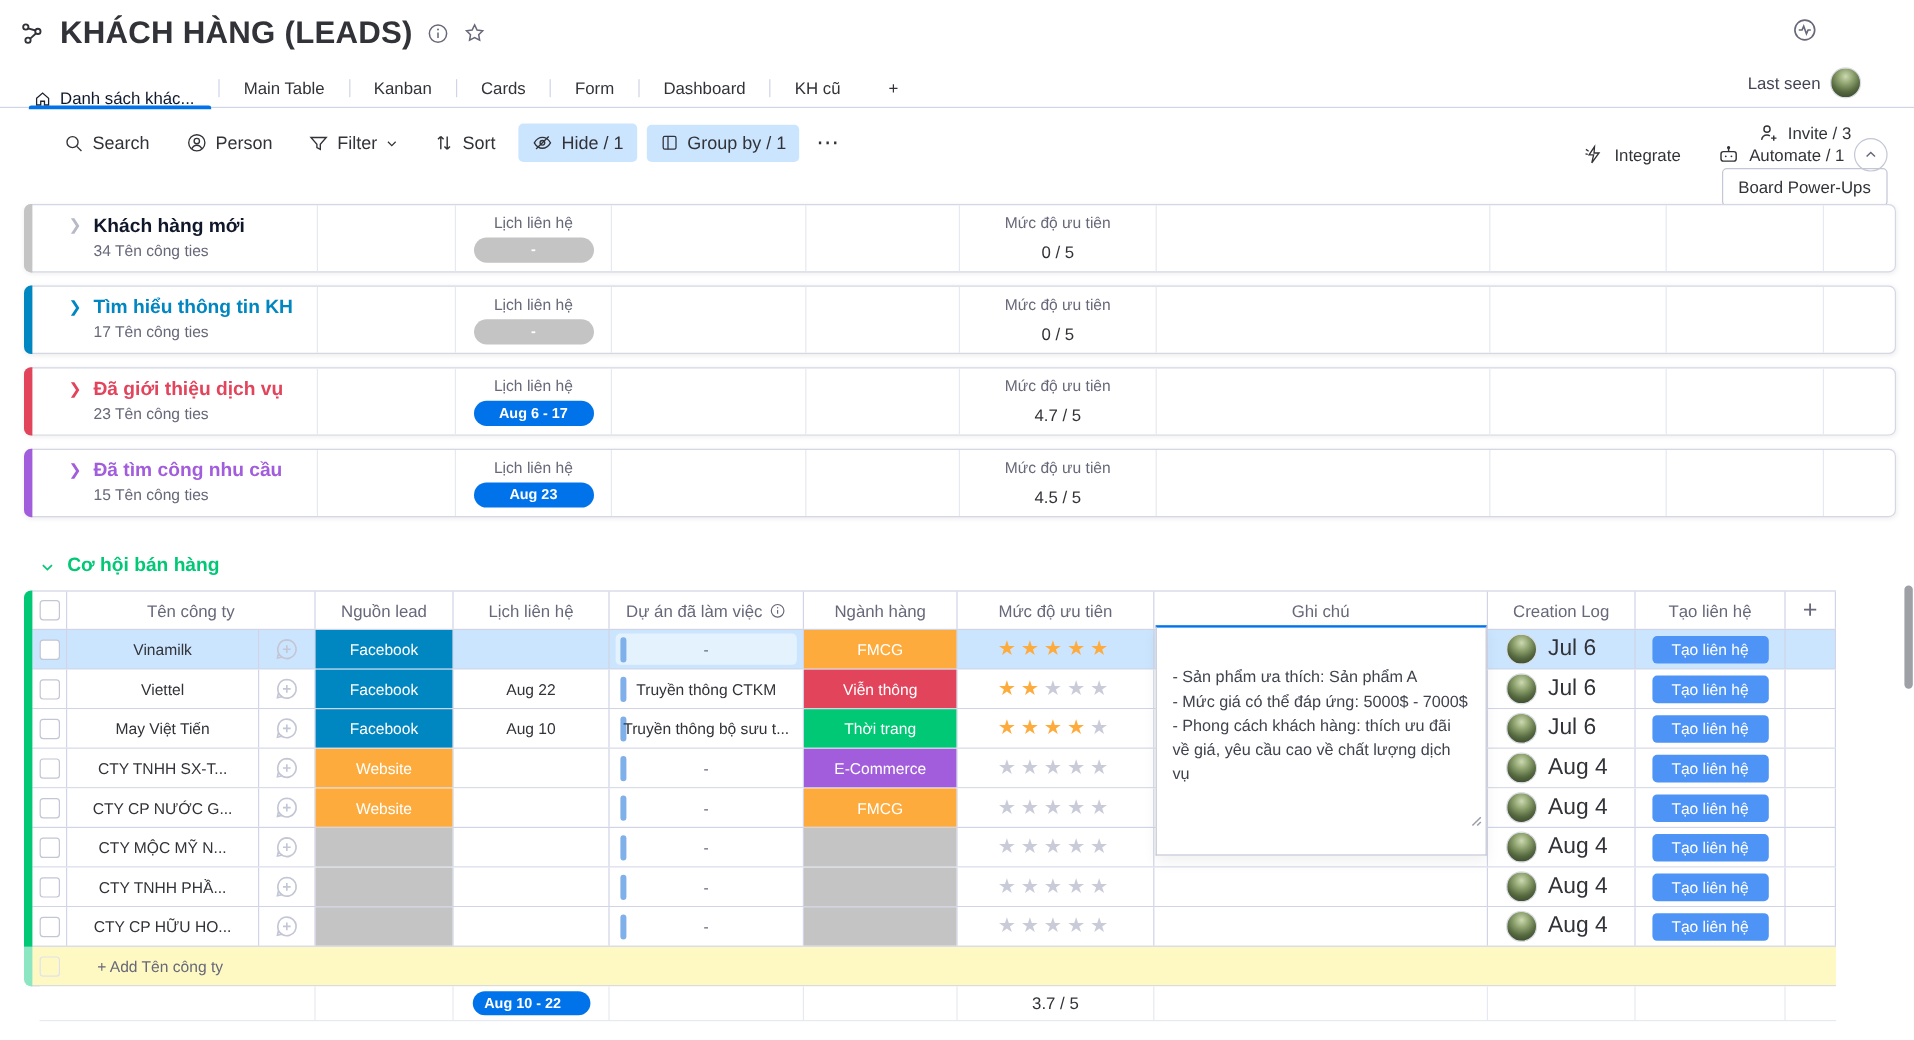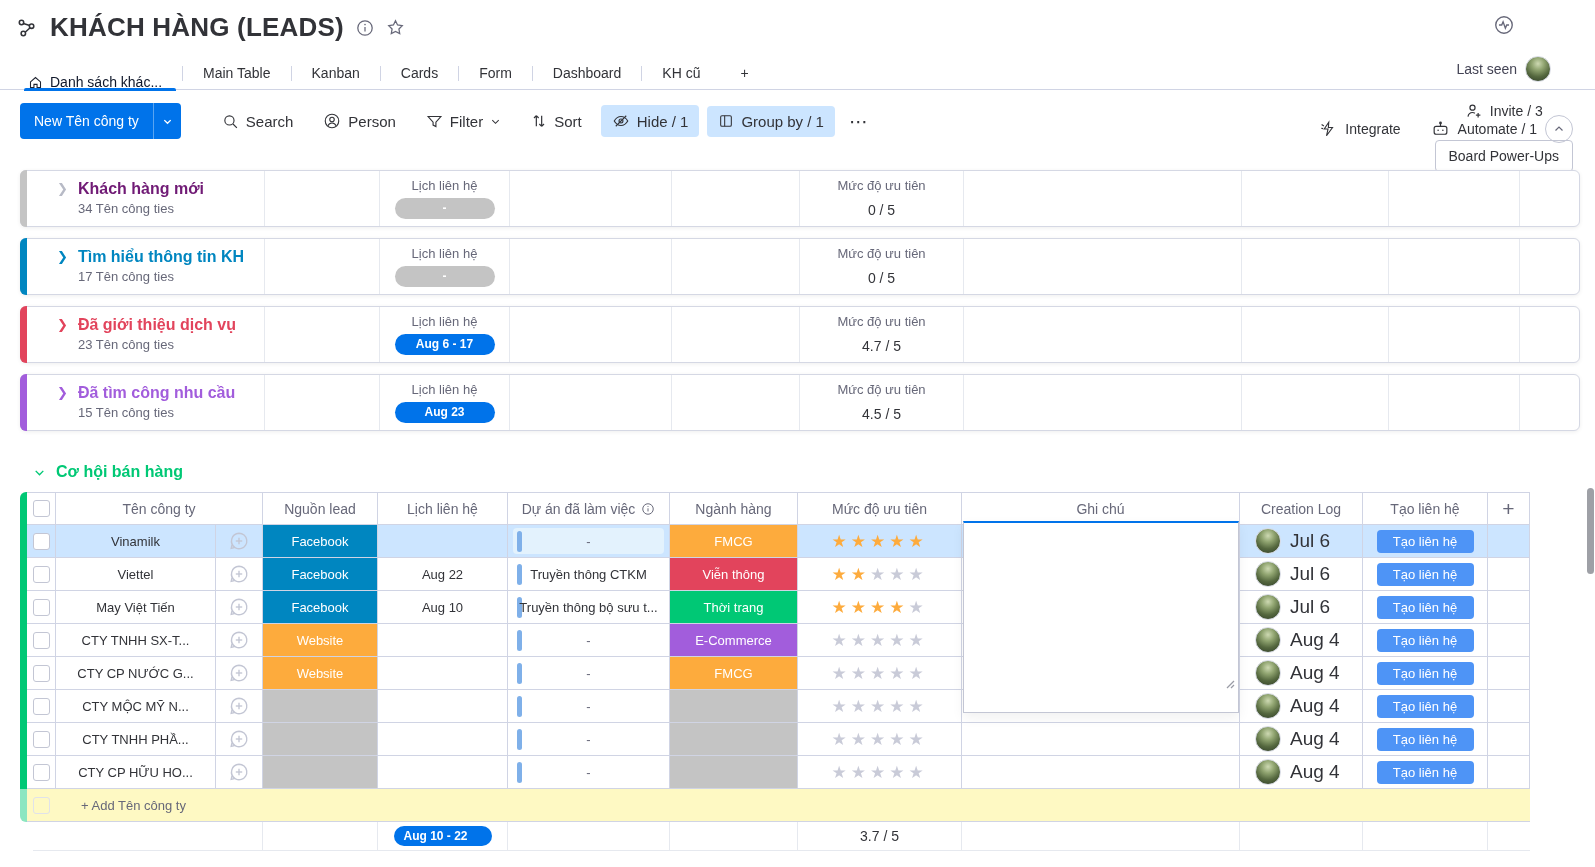--- a/index.html
+++ b/index.html
@@ -228,28 +228,20 @@
       </span>
     </div>
     <span class="collapse-circle">
       <svg width="12" height="12" viewBox="0 0 24 24" fill="none" stroke="#676879" stroke-width="2.4">
           <path d="M5 15l7-7 7 7"></path>
         </svg>
     </span>
   </div>
 
   <div class="toolbar">
-    <span class="new-btn">
-      <span class="nb-label">New Tên công ty</span>
-      <span class="nb-arrow">
-        <svg width="11" height="11" viewBox="0 0 24 24" fill="none" stroke="#fff" stroke-width="3">
-            <path d="M5 9l7 7 7-7"></path>
-          </svg>
-      </span>
-    </span>
     <span class="tbtn" style="margin-left:22px;">
       <svg width="17" height="17" viewBox="0 0 24 24" fill="none" stroke="#323338" stroke-width="1.6">
           <circle cx="10.5" cy="10.5" r="6.5"></circle>
           <line x1="15.5" y1="15.5" x2="21" y2="21"></line>
         </svg>
       <span>Search</span>
     </span>
     <span class="tbtn">
       <svg width="18" height="18" viewBox="0 0 24 24" fill="none" stroke="#323338" stroke-width="1.5">
         <circle cx="12" cy="12" r="9"></circle>
@@ -291,21 +283,21 @@
     </span>
     <span class="tdots">⋯</span>
   </div>
 
   <div id="collapsed-groups">
   <div class="cgroup">
     <div class="gbar" style="background: rgb(196, 196, 196);"></div>
     <div class="gcell gc-title">
       <div class="gtitle-row">
         <span class="gchev" style="color: rgb(183, 186, 198);">❯</span>
-        <span class="gtitle" style="color: #701a75;">Khách hàng mới</span>
+        <span class="gtitle" style="color: #0f172a;">Khách hàng mới</span>
       </div>
       <div class="gcount">34 Tên công ties</div>
     </div>
     <div class="gcell gc-e1"></div>
     <div class="gcell gc-date">
       <div class="gcol-label gdh">Lịch liên hệ</div>
       <span class="gpill" style="background: rgb(196, 196, 196);">-</span>
     </div>
     <div class="gcell gc-e2"></div>
         <div class="gcell gc-e3"></div>
@@ -797,20 +789,23 @@
     <div class="scell s4"></div>
       <div class="scell s5"></div>
     <div class="scell s6">3.7 / 5</div>
     <div class="scell s7"></div>
       <div class="scell s8"></div>
       <div class="scell s9"></div>
       <div class="scell s10"></div>
   </div>
 
   <div class="note-overlay">
+    <span>- Sản phẩm ưa thích: Sản phẩm A
+- Mức giá có thể đáp ứng: 5000$ - 7000$
+- Phong cách khách hàng: thích ưu đãi về giá, yêu cầu cao về chất lượng dịch vụ</span>
     <span class="note-resize">
       <svg width="10" height="10" viewBox="0 0 10 10" stroke="#9a9ca6" stroke-width="1.2">
           <line x1="2" y1="9" x2="9" y2="2"></line>
           <line x1="6" y1="9" x2="9" y2="6"></line>
         </svg>
     </span>
   </div>
 
   <div class="scroll-thumb"></div>
 </div>

